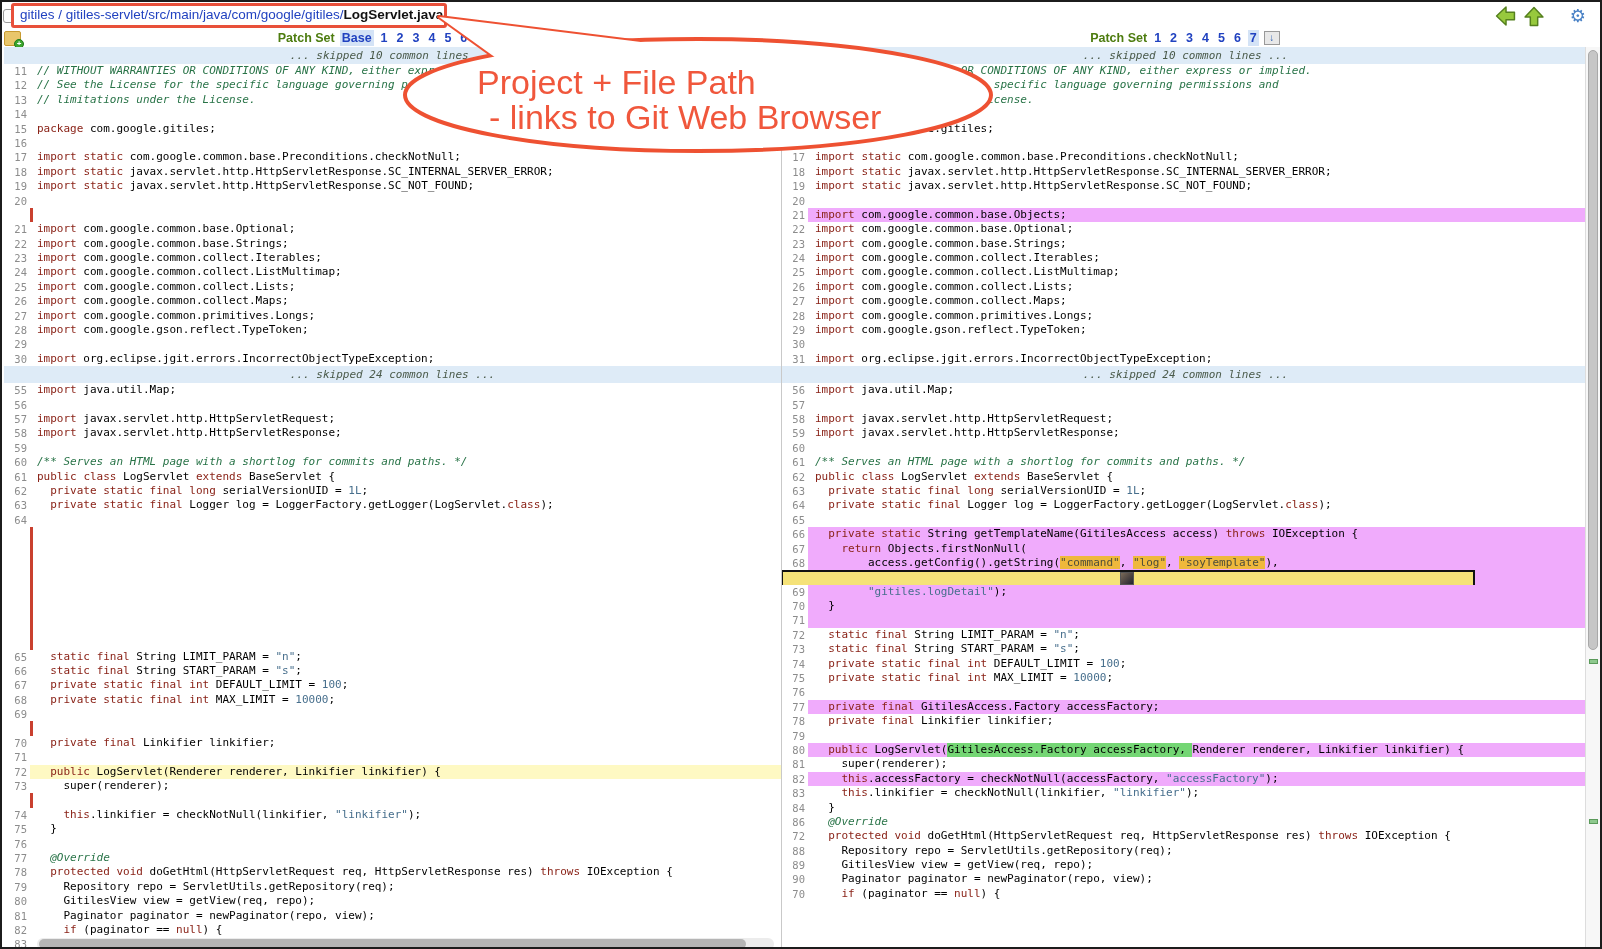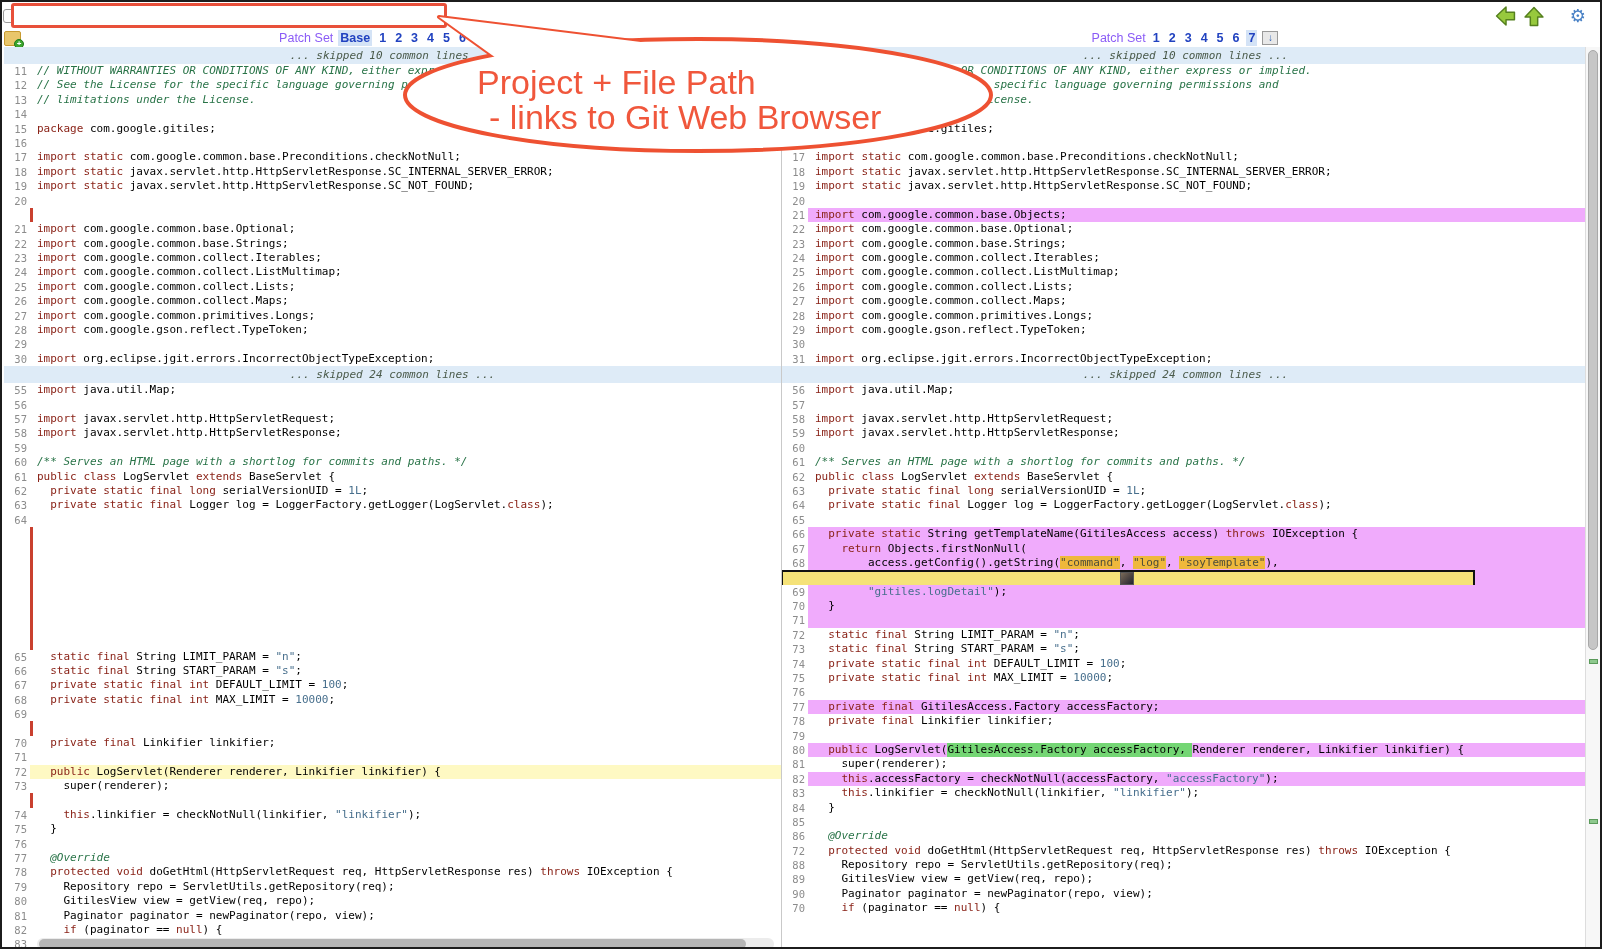--- a/index.html
+++ b/index.html
@@ -17,21 +17,21 @@
   #crumb-annotation { position:absolute; left:9px; top:1px; width:436px; height:25px;
       border:3px solid #E8503A; border-radius:3px; pointer-events:none; z-index:40; }
   #nav-icons { position:absolute; right:14px; top:3px; display:flex; gap:8px; align-items:center; }
   #gear { color:#4a82c6; font-size:18px; margin-left:18px; cursor:pointer; }
 
   
   .ps-header { position:absolute; top:27px; height:18px; display:flex; align-items:center;
                justify-content:center; font-size:12.5px; gap:5px; background:#fff; }
   #ps-left  { left:2px;   width:776px; }
   #ps-right { left:779px; width:808px; }
-  .ps-label { font-weight:normal; color:#8b5cf6; }
+  .ps-label { font-weight:bold; color:#4d7c0f; }
   .ps-chip  { font-weight:bold; color:#2142C0; cursor:pointer; padding:1px 2px; }
   .ps-chip.selected { background:#D4E3F6; }
   .dl-icon { display:inline-block; width:16px; height:14px; border:1px solid #999; background:#e8e8e8;
              color:#2a5db0; font-size:10px; line-height:12px; text-align:center; cursor:pointer; }
   #file-icon { position:absolute; left:2px; top:29px; width:17px; height:15px; background:#E9C66B;
                border:1px solid #C89A30; border-radius:2px; }
   #file-icon .plus { position:absolute; right:-4px; bottom:-4px; width:10px; height:10px; background:#3ba52e;
                border:1px solid #1f7a18; border-radius:50%; color:#fff; font-size:8px; line-height:8px; text-align:center; font-weight:bold; }
 
   
@@ -81,20 +81,21 @@
   #callout-svg { position:absolute; left:0; top:0; width:1602px; height:949px; pointer-events:none; z-index:50; }
   #callout-svg text { font-family:"Liberation Sans", sans-serif; font-size:34px; fill:#F0573C; }
 </style>
 </head>
 <body>
 
 <div id="frame">
 
   <div id="topbar">
     <span id="reviewed-box"></span>
+    <span id="breadcrumb"><a href="#">gitiles</a><span class="sep"> / </span><a href="#">gitiles-servlet/src/main/java/com/google/gitiles/</a><span class="file">LogServlet.java</span></span>
     <span id="crumb-annotation"></span>
     <span id="nav-icons">
       <svg width="21" height="20" viewBox="0 0 19 19" style="cursor:pointer">
         <polygon points="1,9.5 10,1 10,6 18,6 18,13 10,13 10,18" fill="#97C93D" stroke="#55801E" stroke-width="1.4" stroke-linejoin="round"></polygon>
       </svg>
       <svg width="20" height="21" viewBox="0 0 19 19" style="cursor:pointer">
         <polygon points="9.5,1 18,10 13,10 13,18 6,18 6,10 1,10" fill="#97C93D" stroke="#55801E" stroke-width="1.4" stroke-linejoin="round"></polygon>
       </svg>
       <span id="gear">⚙</span>
     </span>
@@ -239,21 +240,20 @@
       <div class="drow"><span class="lnum">75</span><span class="gut"></span><span class="codecell"><span class="codetext">  <span class="kwd">private</span> <span class="kwd">static</span> <span class="kwd">final</span> <span class="kwd">int</span> MAX_LIMIT = <span class="num">10000</span>;</span></span></div>
       <div class="drow"><span class="lnum">76</span><span class="gut"></span><span class="codecell"><span class="codetext"></span></span></div>
       <div class="drow add"><span class="lnum">77</span><span class="gut"></span><span class="codecell"><span class="codetext">  <span class="kwd">private</span> <span class="kwd">final</span> GitilesAccess.Factory accessFactory;</span></span></div>
       <div class="drow"><span class="lnum">78</span><span class="gut"></span><span class="codecell"><span class="codetext">  <span class="kwd">private</span> <span class="kwd">final</span> Linkifier linkifier;</span></span></div>
       <div class="drow"><span class="lnum">79</span><span class="gut"></span><span class="codecell"><span class="codetext"></span></span></div>
       <div class="drow add"><span class="lnum">80</span><span class="gut"></span><span class="codecell"><i class="hlseg" style="left: calc(20ch + 4px); width: 37ch;"></i><span class="codetext">  <span class="kwd">public</span> LogServlet(GitilesAccess.Factory accessFactory, Renderer renderer, Linkifier linkifier) {</span></span></div>
       <div class="drow"><span class="lnum">81</span><span class="gut"></span><span class="codecell"><span class="codetext">    super(renderer);</span></span></div>
       <div class="drow add"><span class="lnum">82</span><span class="gut"></span><span class="codecell"><span class="codetext">    <span class="kwd">this</span>.accessFactory = checkNotNull(accessFactory, <span class="str">"accessFactory"</span>);</span></span></div>
       <div class="drow"><span class="lnum">83</span><span class="gut"></span><span class="codecell"><span class="codetext">    <span class="kwd">this</span>.linkifier = checkNotNull(linkifier, <span class="str">"linkifier"</span>);</span></span></div>
       <div class="drow"><span class="lnum">84</span><span class="gut"></span><span class="codecell"><span class="codetext">  }</span></span></div>
-      <div class="drow"><span class="lnum">85</span><span class="gut"></span><span class="codecell"><span class="codetext"></span></span></div>
       <div class="drow"><span class="lnum">86</span><span class="gut"></span><span class="codecell"><span class="codetext"><span class="com">  @Override</span></span></span></div>
       <div class="drow"><span class="lnum">72</span><span class="gut"></span><span class="codecell"><span class="codetext">  <span class="kwd">protected</span> <span class="kwd">void</span> doGetHtml(HttpServletRequest req, HttpServletResponse res) <span class="kwd">throws</span> IOException {</span></span></div>
       <div class="drow"><span class="lnum">88</span><span class="gut"></span><span class="codecell"><span class="codetext">    Repository repo = ServletUtils.getRepository(req);</span></span></div>
       <div class="drow"><span class="lnum">89</span><span class="gut"></span><span class="codecell"><span class="codetext">    GitilesView view = getView(req, repo);</span></span></div>
       <div class="drow"><span class="lnum">90</span><span class="gut"></span><span class="codecell"><span class="codetext">    Paginator paginator = newPaginator(repo, view);</span></span></div>
       <div class="drow"><span class="lnum">70</span><span class="gut"></span><span class="codecell"><span class="codetext">    <span class="kwd">if</span> (paginator == <span class="kwd">null</span>) {</span></span></div>
     </div>
 
   <div id="vscroll">
     <div id="vthumb"></div>

